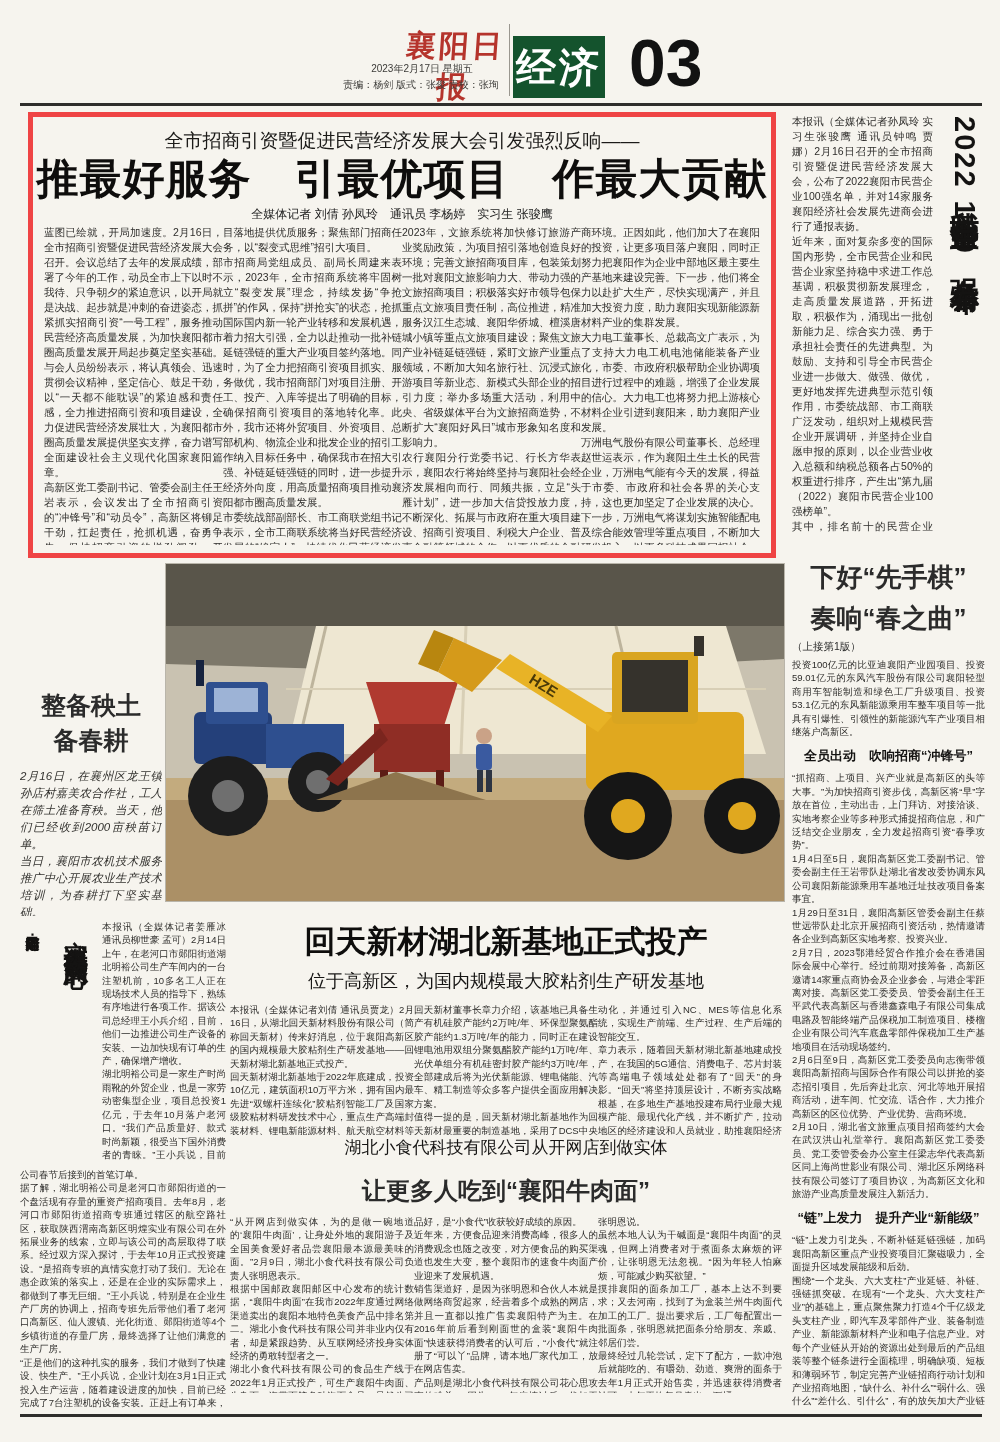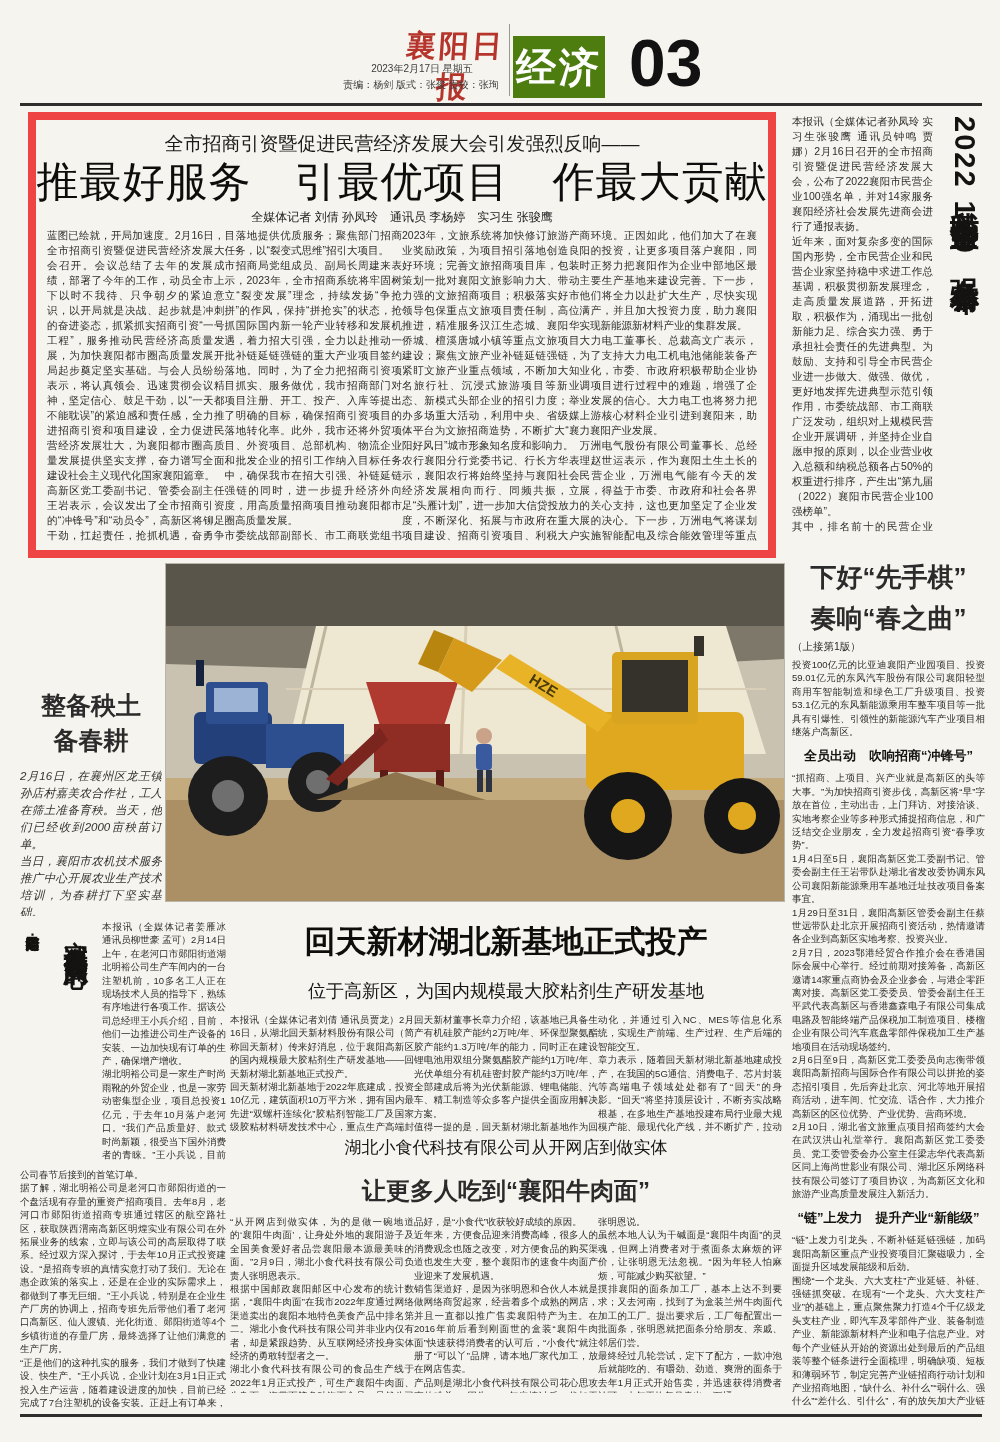--- a/index.html
+++ b/index.html
@@ -10,27 +10,27 @@
   .body-text{font-size:10.5px;line-height:15px;text-align:justify;white-space:pre-line;
              color:#2e2d2b;overflow:hidden;}
   .body-sm{font-size:9.5px;line-height:13.4px;text-align:justify;white-space:pre-line;
            color:#2e2d2b;overflow:hidden;}
   .rule{background:#2f2e2c;}
   
   .logo{font-family:"DejaVu Serif",serif;font-weight:bold;color:#b5342c;
         font-size:30px;letter-spacing:3px;transform:skewX(-4deg);}
   .date-line{font-size:10px;color:#3c3b38;}
   .staff-line{font-size:10px;color:#3c3b38;}
-  .section-box{background:#4d7c0f;color:#ffffff;font-size:40px;font-weight:bold;
+  .section-box{background:#14532d;color:#ffffff;font-size:40px;font-weight:bold;
                letter-spacing:3px;text-align:center;line-height:62px;}
   .page-num{font-size:66px;font-weight:600;color:#121212;line-height:70px;}
   
-  .lead-box{border:8px solid #ef4444;box-sizing:border-box;padding-left:36px;}
+  .lead-box{border:5px solid #ef4444;box-sizing:border-box;padding-left:36px;}
   .kicker{font-size:19px;color:#1c1b19;}
-  .lead-headline{font-size:42px;font-weight:400;color:#0e0d0c;letter-spacing:1px;white-space:nowrap;}
+  .lead-headline{font-size:42px;font-weight:700;color:#0e0d0c;letter-spacing:1px;white-space:nowrap;}
   .byline{font-size:12px;color:#222;}
   .col-row{display:flex;gap:0;}
   .col-row>div{flex:1;}
   
   .vhead{writing-mode:vertical-rl;text-orientation:mixed;font-weight:800;color:#141312;}
   
   .mid-headline{font-size:31px;font-weight:900;color:#0e0d0c;white-space:nowrap;}
   .deck{font-size:18px;color:#161514;}
   .subhead{font-size:13px;font-weight:800;color:#141312;text-align:center;}
   .serif-block{font-family:Liberation Sans, sans-serif;font-style:italic;font-size:11.5px;
@@ -177,21 +177,21 @@
     <div class="abs vhead" style="left:28px;top:4px;height:242px;width:44px;font-size:24px;font-weight:900;letter-spacing:3px;">实诚赢得投资商的心</div>
     <div class="abs body-sm" style="left:82px;top:2px;width:124px;height:242px;">本报讯（全媒体记者姜雁冰  通讯员柳世豪  孟可）2月14日上午，在老河口市郧阳街道湖北明裕公司生产车间内的一台注塑机前，10多名工人正在现场技术人员的指导下，熟练有序地进行各项工作。据该公司总经理王小兵介绍，目前，他们一边推进公司生产设备的安装、一边加快现有订单的生产，确保增产增收。
 湖北明裕公司是一家生产时尚雨靴的外贸企业，也是一家劳动密集型企业，项目总投资1亿元，于去年10月落户老河口。“我们产品质量好、款式时尚新颖，很受当下国外消费者的青睐。”王小兵说，目前正在加紧生产的订单来自英国，是</div>
     <div class="abs body-sm" style="left:0;top:250px;width:206px;height:242px;">公司春节后接到的首笔订单。
 据了解，湖北明裕公司是老河口市郧阳街道的一个盘活现有存量的重资产招商项目。去年8月，老河口市郧阳街道招商专班通过辖区的航空路社区，获取陕西渭南高新区明煌实业有限公司在外拓展业务的线索，立即与该公司的高层取得了联系。经过双方深入探讨，于去年10月正式投资建设。“是招商专班的真情实意打动了我们。无论在惠企政策的落实上，还是在企业的实际需求上，都做到了事无巨细。”王小兵说，特别是在企业生产厂房的协调上，招商专班先后带他们看了老河口高新区、仙人渡镇、光化街道、郧阳街道等4个乡镇街道的存量厂房，最终选择了让他们满意的生产厂房。
 “正是他们的这种扎实的服务，我们才做到了快建设、快生产。”王小兵说，企业计划在3月1日正式投入生产运营，随着建设进度的加快，目前已经完成了7台注塑机的设备安装。正赶上有订单来，于是，他们克服人手不足、机械设备还在安装的不利因素，一边让技术人员关口前移现场指导生产，一边抓好新招聘员工的技术培训，确保了订单有序、按时交货。</div>
   </div>
 
   <div class="abs" style="left:230px;top:903px;width:552px;height:232px;overflow:hidden;">
     <div class="center mid-headline" style="margin-top:18px;">回天新材湖北新基地正式投产</div>
-    <div class="center deck" style="margin-top:16px;">位于高新区，为国内规模最大胶粘剂生产研发基地</div>
+    <div class="center deck" style="margin-top:6px;">位于高新区，为国内规模最大胶粘剂生产研发基地</div>
     <div class="col-row" style="margin-top:10px;height:150px;">
       <div class="body-sm">本报讯（全媒体记者刘倩  通讯员贾龙）2月16日，从湖北回天新材料股份有限公司（简称回天新材）传来好消息，位于襄阳高新区的国内规模最大胶粘剂生产研发基地——回天新材湖北新基地正式投产。
 回天新材湖北新基地于2022年底建成，投资10亿元，建筑面积10万平方米，拥有国内最先进“双螺杆连续化”胶粘剂智能工厂及国家级胶粘材料研发技术中心，重点生产高端封装材料、锂电新能源材料、航天航空材料等产品，预计达产后年均将实现产值40亿元、税收1.5亿元。</div>
       <div class="body-sm">回天新材董事长章力介绍，该基地已具备生产有机硅胶产能约2万吨/年、环保型聚氨酯胶产能约1.3万吨/年的能力，同时正在建设锂电池用双组分聚氨酯胶产能约1万吨/年、光伏单组分有机硅密封胶产能约3万吨/年，全部建成后将为光伏新能源、锂电储能、汽车、精工制造等众多客户提供全面应用解决方案。
 值得一提的是，回天新材湖北新基地作为回天新材最重要的制造基地，采用了DCS中央控制系统，可实现胶粘剂所有过程的计量、输送、分散和灌装等过程的自</div>
       <div class="body-sm">动化，并通过引入NC、MES等信息化系统，实现生产前端、生产过程、生产后端的智能交互。
 章力表示，随着回天新材湖北新基地建成投产，在我国的5G通信、消费电子、芯片封装等高端电子领域处处都有了“回天”的身影。“回天”将坚持顶层设计，不断夯实战略根基，在多地生产基地投建布局行业最大规模产能、最现代化产线，并不断扩产，拉动地区的经济建设和人员就业，助推襄阳经济产业升级，助力企业高质量发展。</div>
     </div>
   </div>
 

